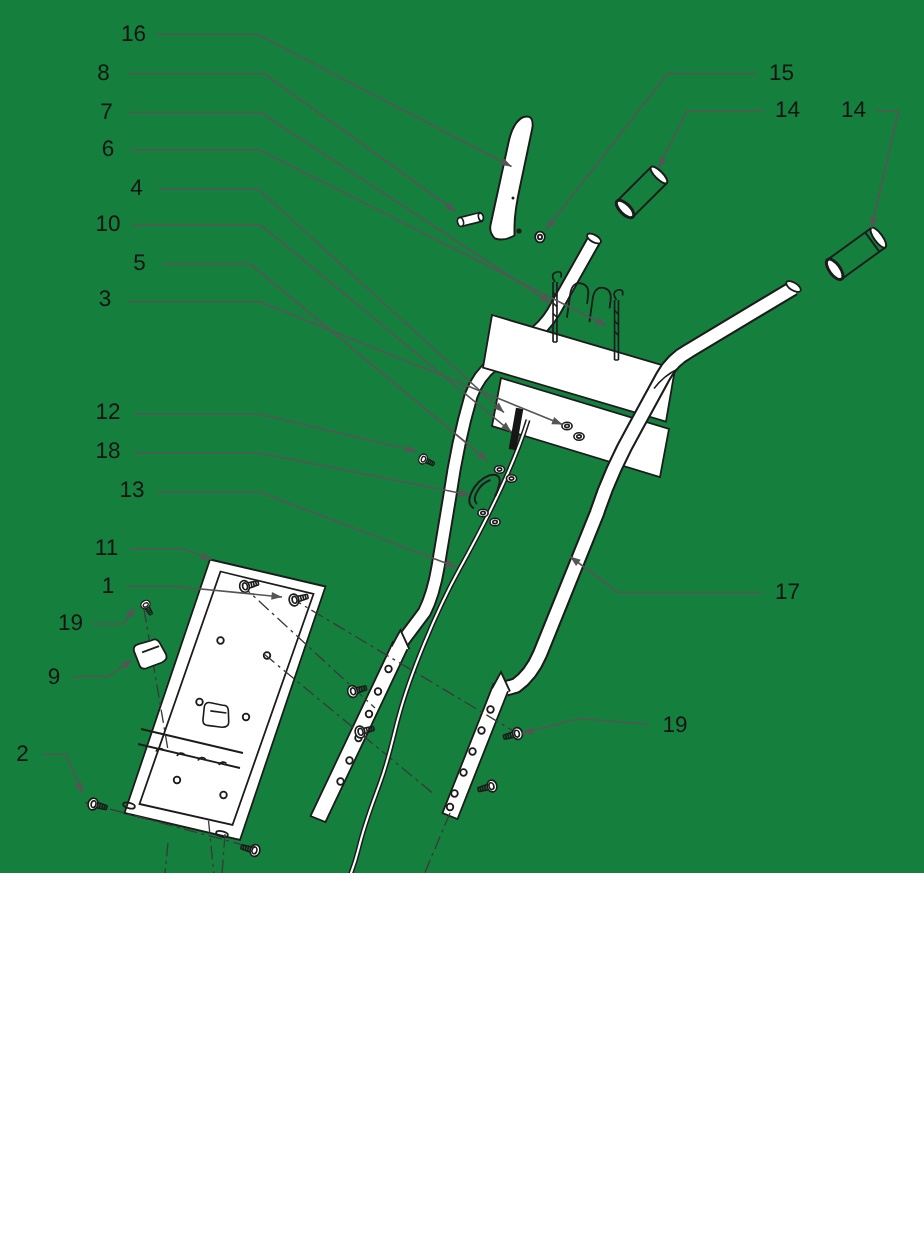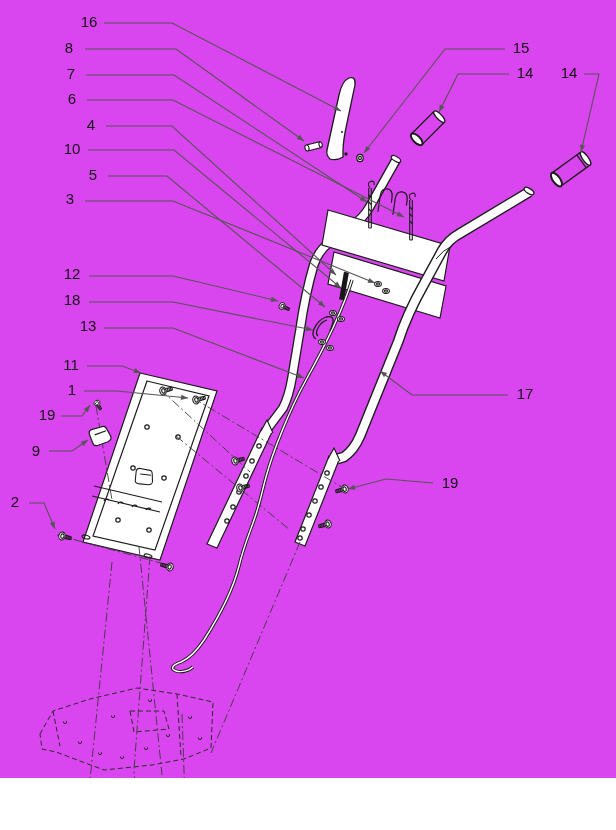--- a/index.html
+++ b/index.html
@@ -1,16 +1,16 @@
 <!DOCTYPE html>
 <html><head>
 <meta charset="utf-8">
 <style>
   html,body{margin:0;padding:0;background:#ffffff;}
-  .stage{position:relative;width:616px;height:778px;background:#d946ef;overflow:hidden;
+  .stage{position:relative;width:616px;height:582px;background:#15803d;overflow:hidden;
          font-family:"Liberation Sans",sans-serif;}
   svg{position:absolute;inset:0;}
   svg text{font-family:"Liberation Sans","DejaVu Sans",sans-serif;}
 </style>
 </head>
 <body>
 
 <div class="stage">
 <svg id="diagram-svg" width="616" height="830" viewBox="0 0 616 830" xmlns="http://www.w3.org/2000/svg">
 

